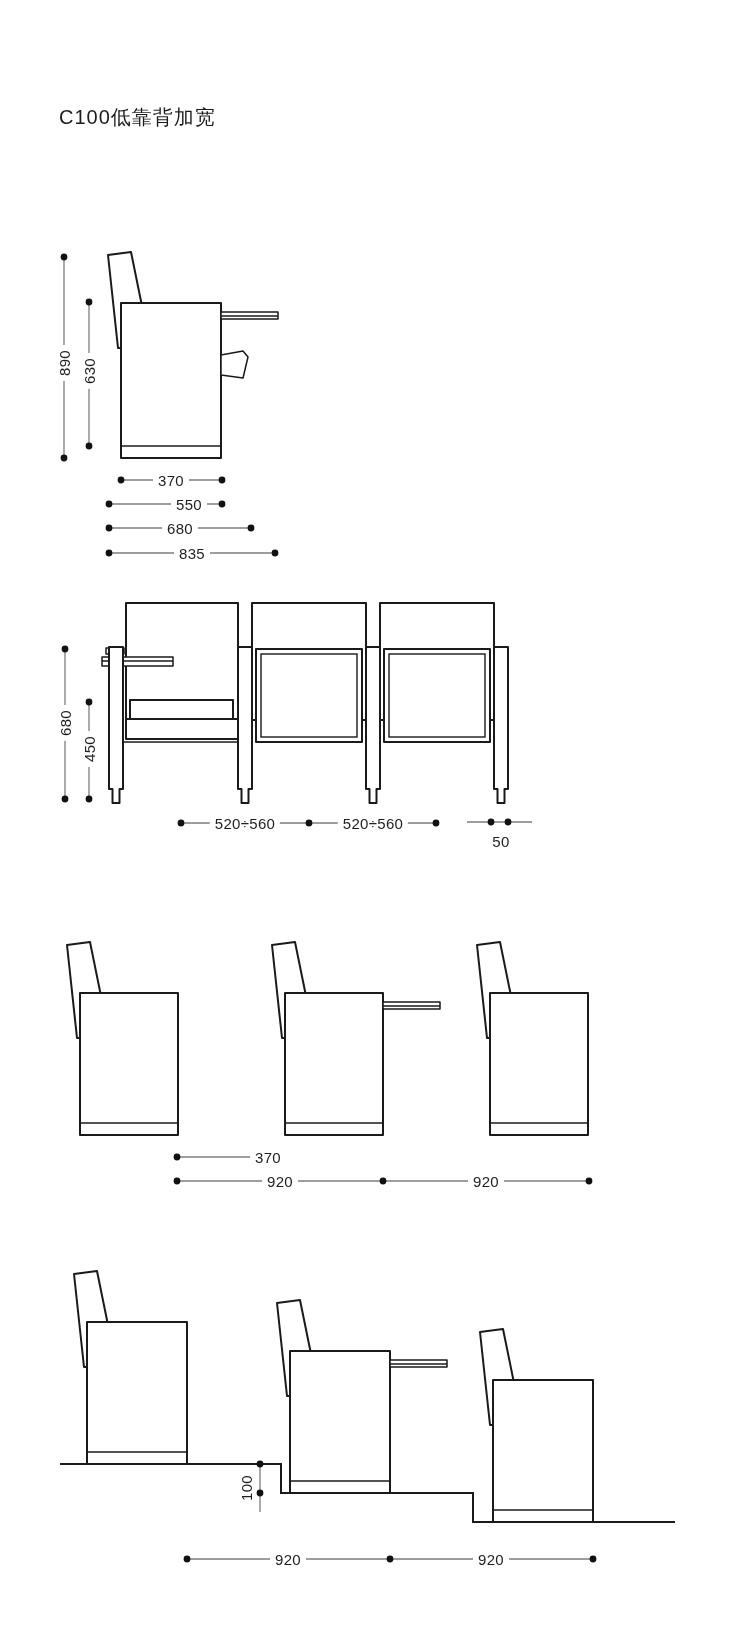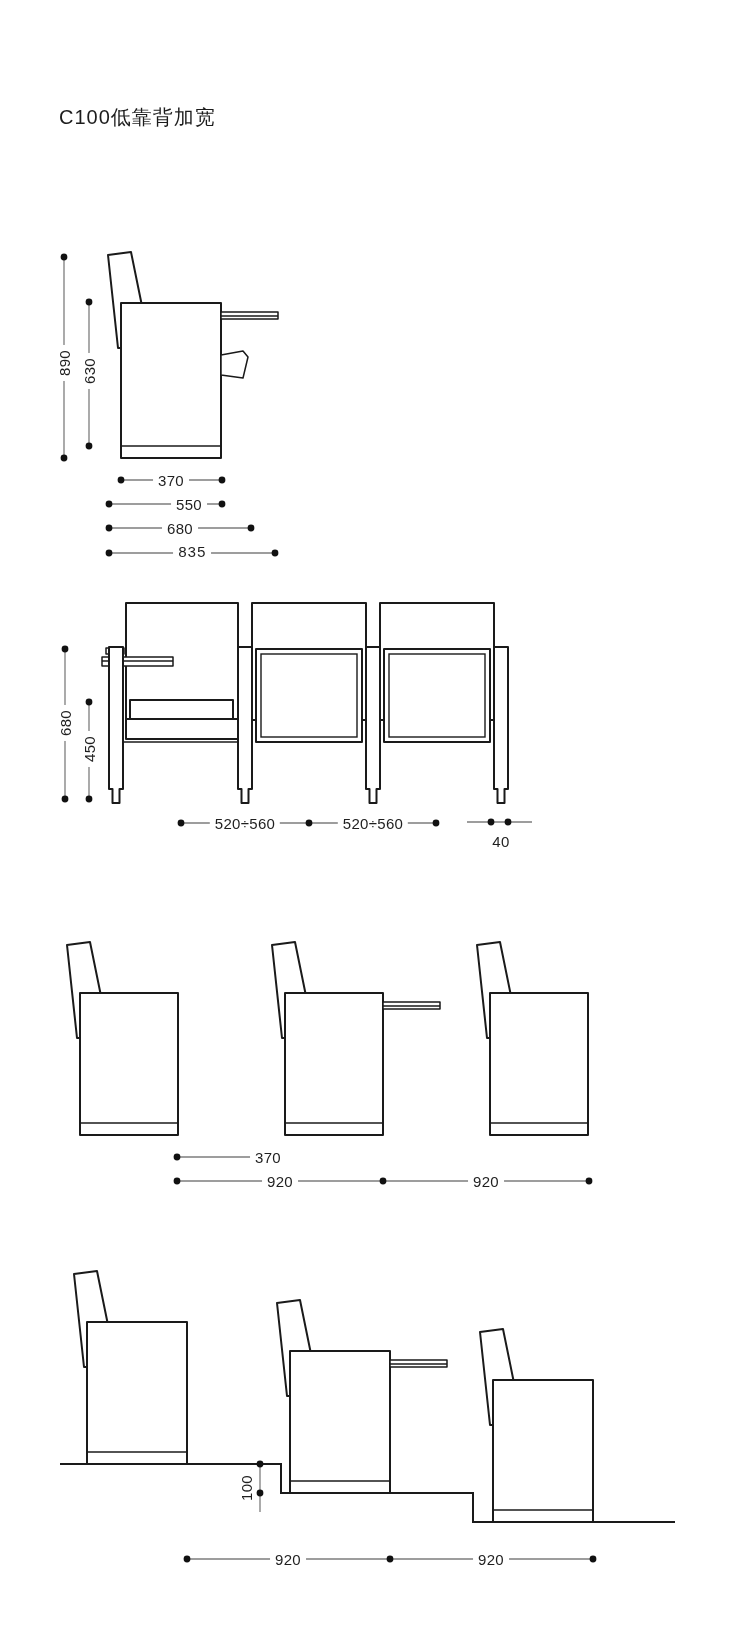--- a/index.html
+++ b/index.html
@@ -154,27 +154,27 @@
       <circle class="dim-dot" cx="390" cy="1559" r="3.4"></circle>
       <circle class="dim-dot" cx="593" cy="1559" r="3.4"></circle>
     </g>
   </svg>
 
   <span class="dim-label vertical" style="left:64px;top:363px;">890</span>
   <span class="dim-label vertical" style="left:89px;top:371px;">630</span>
   <span class="dim-label" style="left:171px;top:480px;">370</span>
   <span class="dim-label" style="left:165px;top:504px;margin-left:24px;">550</span>
   <span class="dim-label" style="left:180px;top:528px;">680</span>
-  <span class="dim-label" style="left:192px;top:553px;font-family:Liberation Mono, monospace;">835</span>
+  <span class="dim-label" style="left:192px;top:553px;">835</span>
 
   <span class="dim-label vertical" style="left:65px;top:723px;">680</span>
   <span class="dim-label vertical" style="left:89px;top:749px;">450</span>
   <span class="dim-label" style="left:245px;top:823px;">520÷560</span>
   <span class="dim-label" style="left:373px;top:823px;">520÷560</span>
-  <span class="dim-label free" style="left:501px;top:841px;">40</span>
+  <span class="dim-label free" style="left:501px;top:841px;">50</span>
 
   <span class="dim-label" style="left:225px;top:1157px;margin-left:43px;">370</span>
   <span class="dim-label" style="left:280px;top:1181px;">920</span>
   <span class="dim-label" style="left:486px;top:1181px;">920</span>
 
   <span class="dim-label vertical" style="left:246px;top:1488px;">100</span>
   <span class="dim-label" style="left:288px;top:1559px;">920</span>
   <span class="dim-label" style="left:491px;top:1559px;">920</span>
 
 </div>

